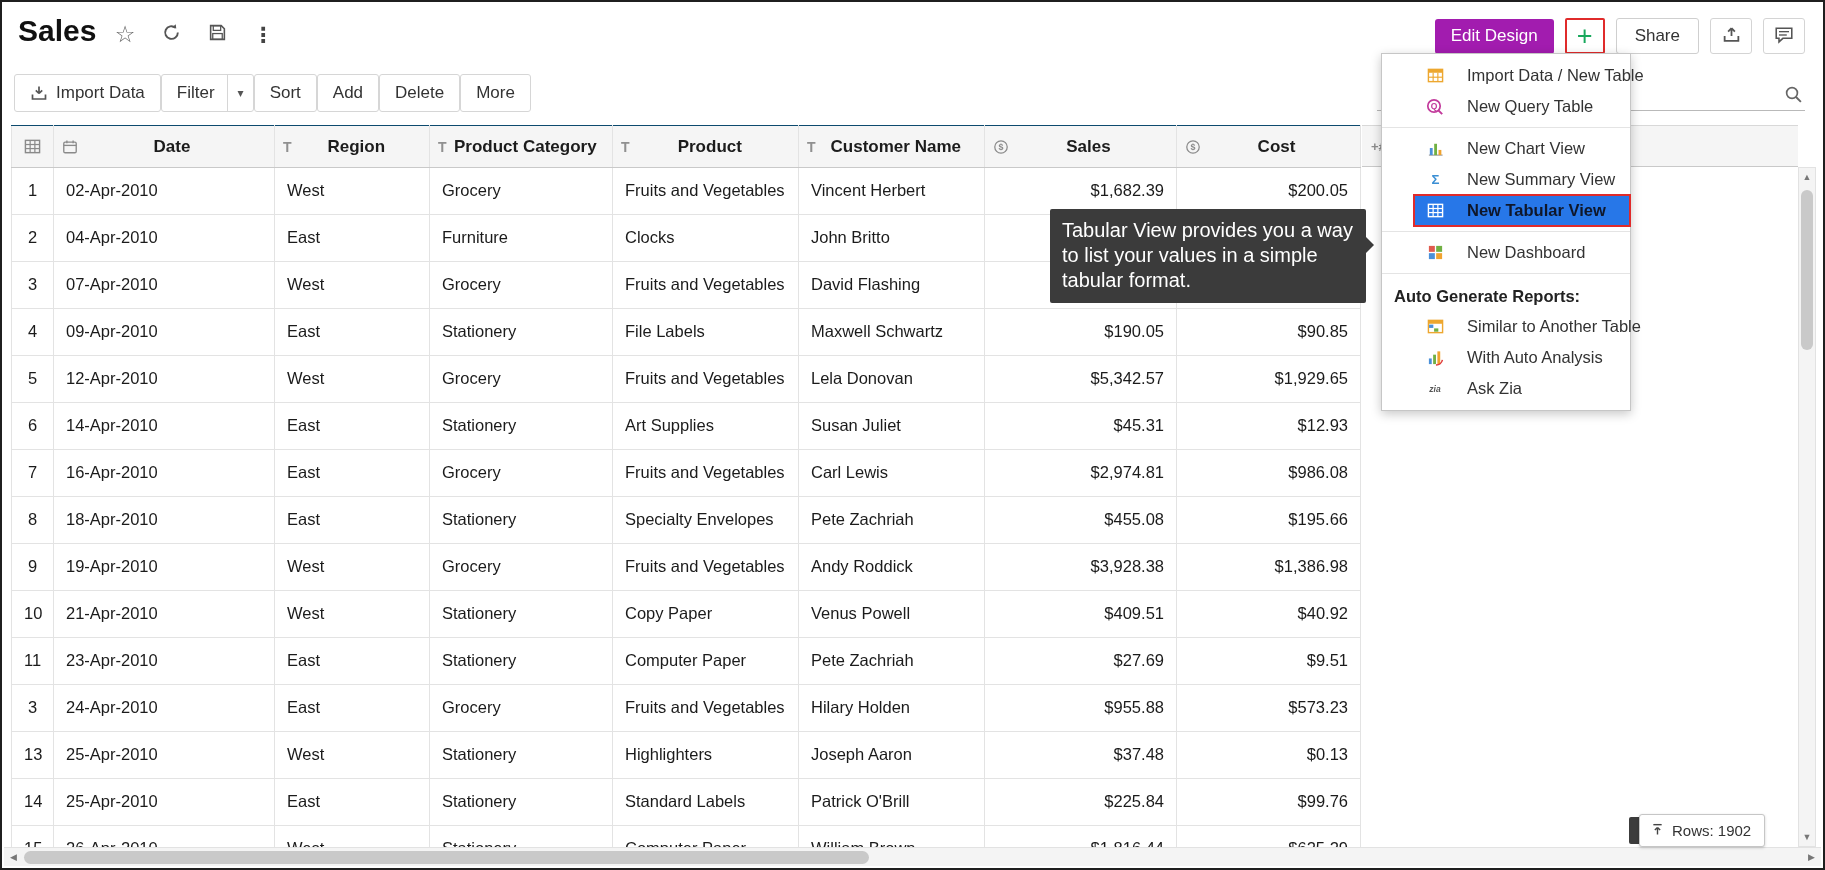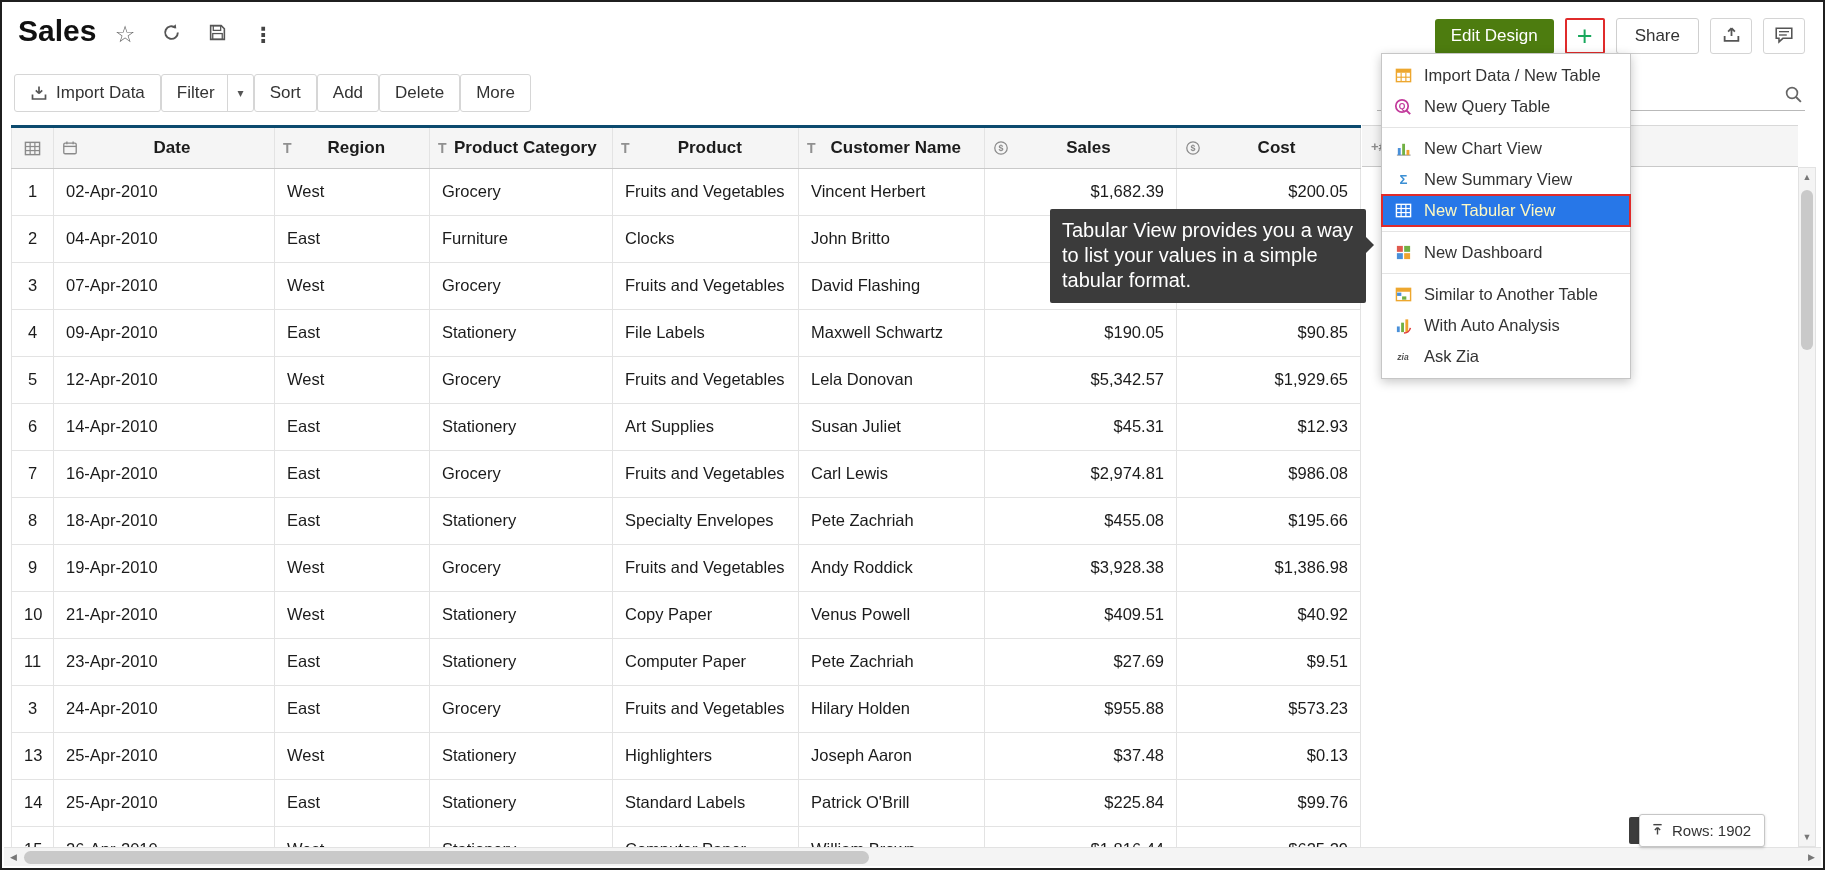--- a/index.html
+++ b/index.html
@@ -6,42 +6,42 @@
   #screen{position:relative;width:1825px;height:870px;background:#fff;border:2px solid #1f1f1f;
     box-sizing:border-box;font-family:"Liberation Sans","DejaVu Sans",sans-serif;overflow:hidden;color:#222;}
 
   
   .page-title{position:absolute;left:16px;top:12px;margin:0;font-size:30px;font-weight:bold;color:#111;}
   .tb-icons{position:absolute;left:112px;top:20px;display:flex;gap:24px;align-items:center;color:#555;}
   .tb-icons .ic{display:flex;align-items:center;justify-content:center;width:22px;height:24px;cursor:pointer;}
   .star-glyph{font-size:23px;color:#666;line-height:1;}
   .kebab-glyph{font-size:21px;color:#444;font-weight:bold;line-height:1;}
   .tr-actions{position:absolute;top:16px;right:18px;display:flex;gap:11px;align-items:center;}
-  .edit-design{background:#4d7c0f;color:#fff;border:none;border-radius:3px;font-size:17px;padding:0 16px;height:35px;cursor:pointer;}
+  .edit-design{background:#a21caf;color:#fff;border:none;border-radius:3px;font-size:17px;padding:0 16px;height:35px;cursor:pointer;}
   .plus-btn{width:40px;height:36px;background:#fff;border:2px solid #e02b2b;border-radius:2px;
     font-size:27px;color:#18a85c;display:flex;align-items:center;justify-content:center;line-height:1;cursor:pointer;box-sizing:border-box;}
   .share-btn{background:#fff;border:1px solid #cfcfcf;border-radius:3px;font-size:17px;color:#333;height:36px;padding:0 18px;cursor:pointer;}
   .icon-btn{width:42px;height:36px;border:1px solid #d4d4d4;border-radius:3px;background:#fff;display:flex;align-items:center;justify-content:center;cursor:pointer;}
 
   
   .toolbar-buttons{position:absolute;left:12px;top:72px;display:flex;}
   .tb-btn{display:flex;align-items:center;gap:8px;border:1px solid #d6d6d6;border-radius:3px;padding:0 15px;
     height:38px;font-size:17px;color:#333;background:#fff;cursor:pointer;}
   .tb-btn .split{border-left:1px solid #d6d6d6;padding-left:10px;margin-left:4px;margin-right:-6px;height:100%;
     display:flex;align-items:center;color:#555;font-size:12px;}
   .search-wrap{position:absolute;right:18px;top:76px;width:428px;height:32px;border-bottom:1px solid #b9b9b9;
     display:flex;align-items:center;}
   .search-wrap input{flex:1;border:none;outline:none;font-size:16px;background:transparent;color:#333;}
   .search-ic{display:flex;align-items:center;padding-right:2px;}
 
   
   .grid-clip{position:absolute;left:9px;top:123px;width:1352px;height:724px;overflow:hidden;}
   table.grid{border-collapse:collapse;table-layout:fixed;width:1349px;}
   table.grid th,table.grid td{border:1px solid #e3e3e3;overflow:hidden;box-sizing:border-box;}
-  table.grid thead th{height:42px;background:#f5f5f5;border-top:3px solid #0c4a6e;border-bottom:1px solid #c9c9c9;padding:0;}
+  table.grid thead th{height:42px;background:#f5f5f5;border-top:1px solid #0c4a6e;border-bottom:1px solid #c9c9c9;padding:0;}
   .hwrap{display:flex;align-items:center;height:100%;padding:0 8px;}
   .hicon{flex:none;display:flex;align-items:center;}
   .t-glyph{font-size:14px;font-weight:bold;color:#909090;}
   .hlabel{flex:1;text-align:center;font-weight:bold;font-size:17px;color:#1c1c1c;white-space:nowrap;}
   table.grid tbody tr{height:47px;}
   table.grid td{font-size:16.5px;color:#1b1b1b;padding:2px 12px;line-height:1.18;vertical-align:middle;background:#fff;}
   td.rn{text-align:center;color:#222;padding:2px 4px;}
   td.num{text-align:right;padding-right:16px;}
   .hdr-ext{position:absolute;left:1360px;top:123px;width:436px;height:42px;background:#f5f5f5;box-sizing:border-box;
     border-top:1px solid #d8d8d8;border-bottom:1px solid #c9c9c9;display:flex;align-items:center;padding-left:9px;}
@@ -62,22 +62,22 @@
 
   
   .tooltip{position:absolute;left:1048px;top:207px;width:316px;box-sizing:border-box;background:#3b3b3b;color:#fff;
     font-size:20px;line-height:1.26;padding:9px 12px;border-radius:2px;z-index:40;}
   .tooltip::after{content:"";position:absolute;right:-8px;top:28px;width:0;height:0;
     border-top:8px solid transparent;border-bottom:8px solid transparent;border-left:8px solid #3b3b3b;}
 
   
   .add-menu{position:absolute;left:1379px;top:51px;width:250px;background:#fff;border:1px solid #c6c6c6;
     box-shadow:0 3px 10px rgba(0,0,0,.22);z-index:50;padding:6px 0;box-sizing:border-box;}
-  .menu-item{display:flex;align-items:center;gap:12px;height:31px;padding:0 12px;font-size:16.5px;color:#333;cursor:pointer;white-space:nowrap;}
-  .menu-item.selected{background:#2777e8;color:#fef9c3;font-weight:normal;outline:2px solid #e02b2b;outline-offset:-1px;}
+  .menu-item{display:flex;align-items:center;gap:23px;height:31px;padding:0 12px;font-size:16.5px;color:#333;cursor:pointer;white-space:nowrap;margin-left:32px;}
+  .menu-item.selected{background:#2777e8;color:#0f172a;font-weight:bold;outline:2px solid #e02b2b;outline-offset:-1px;}
   .menu-divider{height:1px;background:#e4e4e4;margin:5px 0;}
   .menu-header{font-weight:bold;padding:8px 12px 5px;font-size:16.5px;color:#222;}
   .m-ic{flex:none;width:18px;display:flex;align-items:center;justify-content:center;}
 </style>
 </head>
 <body>
 
 <div id="screen">
 
   <h1 class="page-title">Sales</h1>
@@ -498,20 +498,21 @@
           <svg width="17" height="17" viewBox="0 0 18 18">
             <rect x="2" y="2" width="6.3" height="6.3" fill="#e05a4e"></rect>
             <rect x="9.7" y="2" width="6.3" height="6.3" fill="#71b043"></rect>
             <rect x="2" y="9.7" width="6.3" height="6.3" fill="#4a90d9"></rect>
             <rect x="9.7" y="9.7" width="6.3" height="6.3" fill="#f0a32f"></rect>
           </svg>
         </span>
         <span>New Dashboard</span>
       </div>
       <div class="menu-divider"></div>
+      <div class="menu-header">Auto Generate Reports:</div>
       <div class="menu-item">
         <span class="m-ic">
           <svg width="17" height="17" viewBox="0 0 18 18">
             <rect x="1.5" y="2.5" width="15" height="13" fill="#fff" stroke="#eda72f" stroke-width="1.5"></rect>
             <rect x="1.5" y="2.5" width="15" height="3.6" fill="#eda72f"></rect>
             <rect x="2.2" y="7" width="4.5" height="3.5" fill="#4a90d9"></rect>
             <rect x="7.5" y="11" width="4.5" height="3.5" fill="#71b043"></rect>
           </svg>
         </span>
         <span>Similar to Another Table</span>

